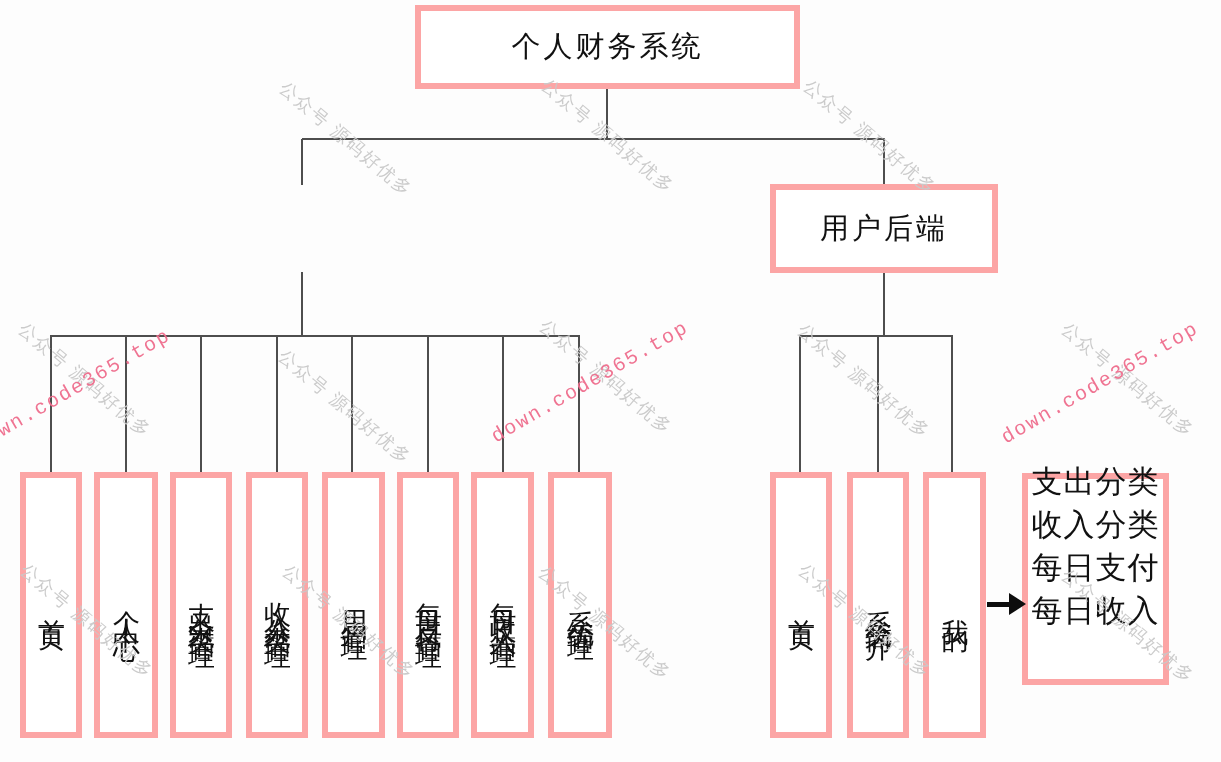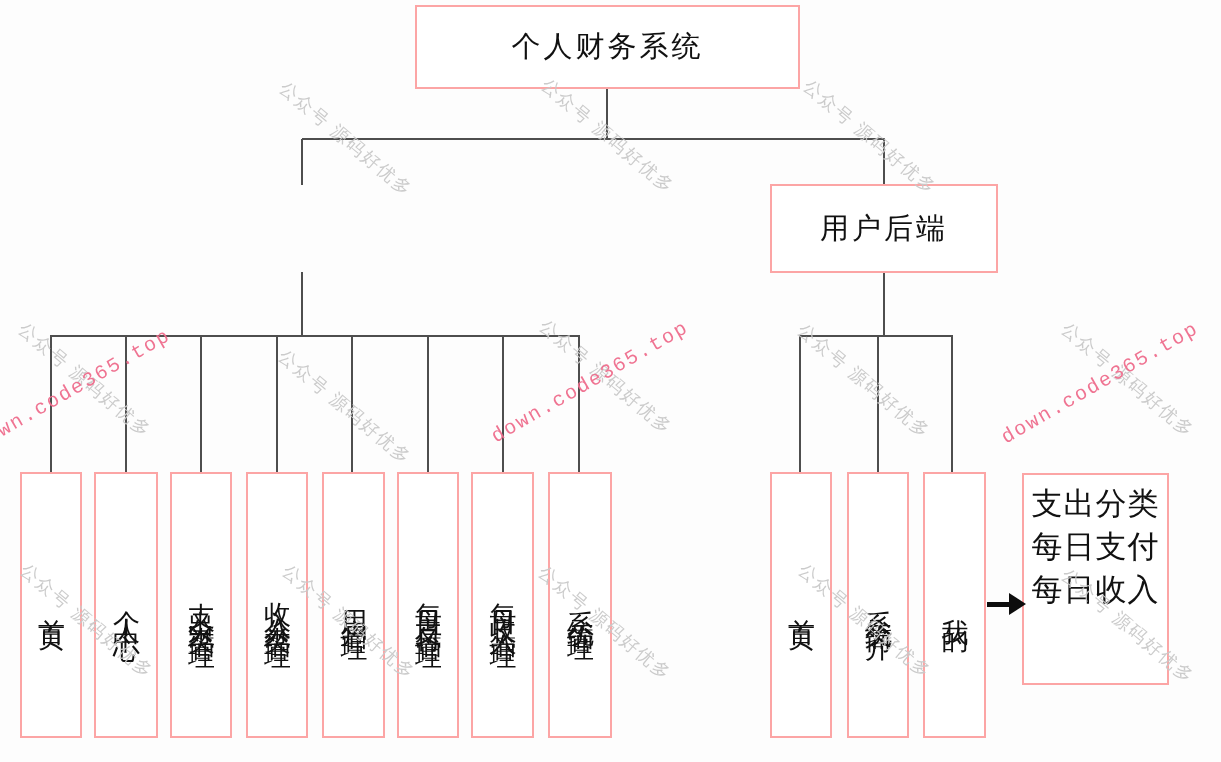--- a/index.html
+++ b/index.html
@@ -1,21 +1,21 @@
 <!DOCTYPE html>
 <html><head>
 <meta charset="utf-8">
 <style>
   html,body{margin:0;padding:0;background:#fff;}
   #canvas{
     position:relative;width:1221px;height:762px;background:#fdfdfd;
     overflow:hidden;font-family:"Liberation Sans",sans-serif;color:#111;
   }
   .box{
-    position:absolute;background:#fff;border:2px solid #fca5a5;box-sizing:border-box;
+    position:absolute;background:#fff;border:6px solid #fca5a5;box-sizing:border-box;
     display:flex;align-items:center;justify-content:center;z-index:2;
   }
   .hlabel{font-size:29px;letter-spacing:3px;white-space:nowrap;}
   .vtext{
     writing-mode:vertical-rl;text-orientation:upright;
     font-size:27px;letter-spacing:8px;line-height:1;white-space:nowrap;
   }
   .detail-lines{font-size:31px;line-height:43px;text-align:center;letter-spacing:1px;margin-top:-66px;}
   .ln{position:absolute;background:#4e4e4e;z-index:1;}
   .ln.v{width:2px;}
@@ -108,20 +108,21 @@
   <div class="box" style="left:923px;top:472px;width:63px;height:266px;">
     <span class="vtext">我的</span>
   </div>
 
   <div class="arrow-shaft" style="left:987px;top:602px;width:23px;height:5px;"></div>
   <div class="arrow-head" style="left:1009px;top:593px;"></div>
 
   <div class="box" style="left:1022px;top:473px;width:147px;height:212px;">
     <div class="detail-lines">
       <div>支出分类</div>
+      <div>收入分类</div>
       <div>每日支付</div>
       <div>每日收入</div>
     </div>
   </div>
 
   <div class="wm wm-gray" style="left: 346px; top: 139px; color: rgb(201, 201, 201);">公众号 源码好优多</div>
   <div class="wm wm-gray" style="left: 608px; top: 136px; color: rgb(201, 201, 201);">公众号 源码好优多</div>
   <div class="wm wm-gray" style="left: 870px; top: 137px; color: rgb(201, 201, 201);">公众号 源码好优多</div>
   <div class="wm wm-gray" style="left: 85px; top: 380px; color: rgb(201, 201, 201);">公众号 源码好优多</div>
   <div class="wm wm-gray" style="left: 345px; top: 407px; color: rgb(201, 201, 201);">公众号 源码好优多</div>

